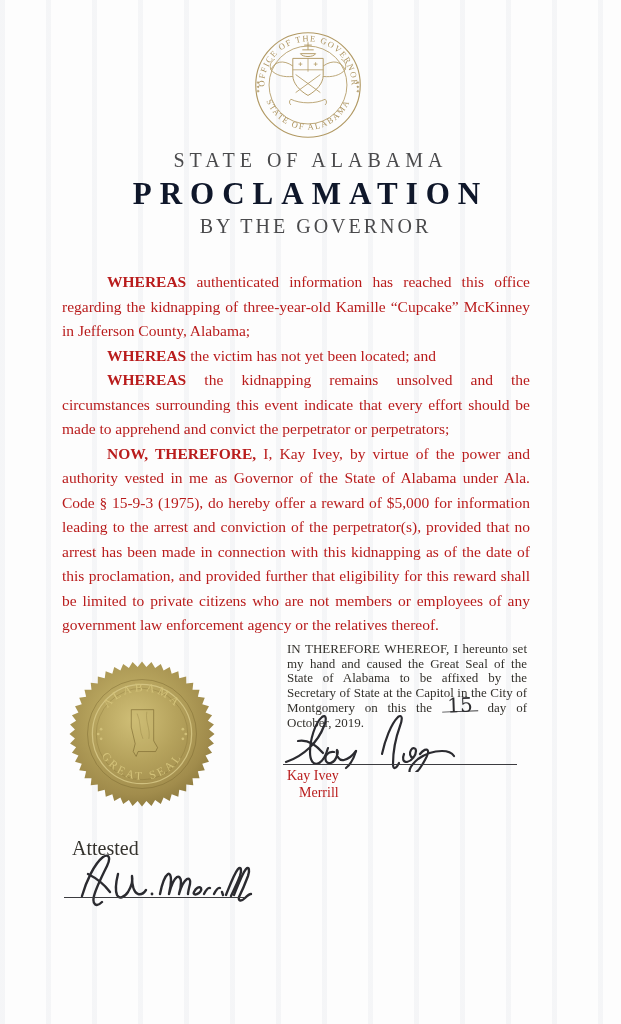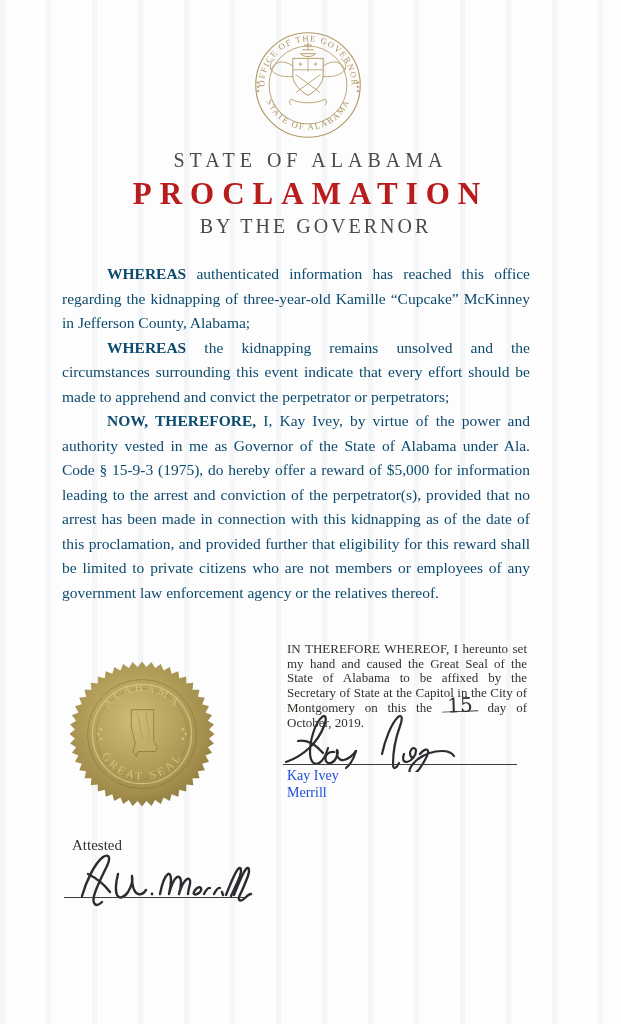--- a/index.html
+++ b/index.html
@@ -18,49 +18,49 @@
     background:repeating-linear-gradient(90deg,
       rgba(232,234,238,.40) 0 5px, rgba(255,255,255,0) 5px 46px);
   }
 
   
   .gov-seal{position:absolute;left:251px;top:28px;width:114px;height:114px;}
 
   
   .header{position:absolute;left:0;top:149px;width:621px;text-align:center;color:#4a4a4c;}
   .h-state{font-size:20px;letter-spacing:5px;font-weight:400;margin:0;}
-  .h-proc{font-size:31px;letter-spacing:8px;font-weight:700;margin:4px 0 0 0;color:#b91c1c;}
+  .h-proc{font-size:31px;letter-spacing:8px;font-weight:700;margin:4px 0 0 0;color:#0f172a;}
   .h-by{font-size:20px;letter-spacing:3px;font-weight:400;margin:3px 0 0 0;padding-left:10px;}
 
   
-  .body-text{position:absolute;left:62px;top:262px;width:468px;
-    font-size:15.5px;line-height:24.5px;text-align:justify;color:#0c4a6e;}
+  .body-text{position:absolute;left:62px;top:270px;width:468px;
+    font-size:15.5px;line-height:24.5px;text-align:justify;color:#b91c1c;}
   .body-text p{margin:0;text-indent:45px;}
   .lead{font-weight:bold;}
   .u{}
 
   
   .testimony{position:absolute;left:287px;top:642px;width:240px;
     font-size:13px;line-height:14.5px;text-align:justify;color:#33312c;}
   .day-hand{
     display:inline-block;min-width:26px;padding:0 5px;text-align:center;
     border-bottom:1.5px solid #3a3a3c;
     font-family:"DejaVu Serif", serif;font-size:20px;line-height:11px;
     transform:rotate(-2deg);vertical-align:baseline;color:#2d2d30;
   }
 
   
   .sig-svg{position:absolute;}
   .sig-line{position:absolute;border-top:1.6px solid #3c3c40;height:0;}
-  .sig-name{position:absolute;font-size:14px;line-height:16.5px;color:#1d4ed8;}
+  .sig-name{position:absolute;font-size:14px;line-height:16.5px;color:#b91c1c;text-align:right;}
 
   
   .great-seal{position:absolute;left:69px;top:661px;width:146px;height:146px;}
 
-  .attested{position:absolute;left:72px;top:837px;font-size:15px;color:#35332e;}
+  .attested{position:absolute;left:72px;top:837px;font-size:20px;color:#35332e;}
 
   .ink{stroke:#2b2b30;fill:none;stroke-linecap:round;stroke-linejoin:round;}
 </style>
 </head>
 <body>
 
 <div class="page">
 
   <svg class="gov-seal" viewBox="0 0 120 120">
     <g stroke="#b19963" fill="none" stroke-width="1.2">
@@ -94,20 +94,21 @@
   </svg>
 
   <div class="header">
     <div class="h-state">STATE OF ALABAMA</div>
     <div class="h-proc">PROCLAMATION</div>
     <div class="h-by">BY THE GOVERNOR</div>
   </div>
 
   <div class="body-text">
     <p><span class="lead">WHEREAS</span><span> authenticated information has reached this office regarding the kidnapping of three-year-old Kamille “Cupcake” McKinney in Jefferson County, Alabama;</span></p>
+    <p><span class="lead">WHEREAS</span><span> the victim has not yet been located; and</span></p>
     <p><span class="lead">WHEREAS</span><span> the kidnapping remains unsolved and the circumstances surrounding this event indicate that every effort should be made to apprehend and convict the perpetrator or perpetrators;</span></p>
     <p><span class="lead">NOW, THEREFORE,</span><span> I, Kay Ivey, by virtue of the power and authority vested in me as Governor of the State of Alabama under Ala. Code § 15-9-3 (1975), do hereby offer a reward of $5,000 for information leading to the arrest </span><span class="u">and</span><span> conviction of the perpetrator(s), provided that no arrest has been made in connection with this kidnapping as of the date of this proclamation, and provided further that eligibility for this reward shall be limited to private citizens who are not members or employees of any government law enforcement agency or the relatives thereof.</span></p>
   </div>
 
   <div class="testimony">
     <span>IN THEREFORE WHEREOF, I hereunto set my hand and caused the Great Seal of the State of Alabama to be affixed by the Secretary of State at the Capitol in the City of Montgomery on this the</span>
     <span class="day-hand">15</span>
     <span>day of October, 2019.</span>
   </div>
 

